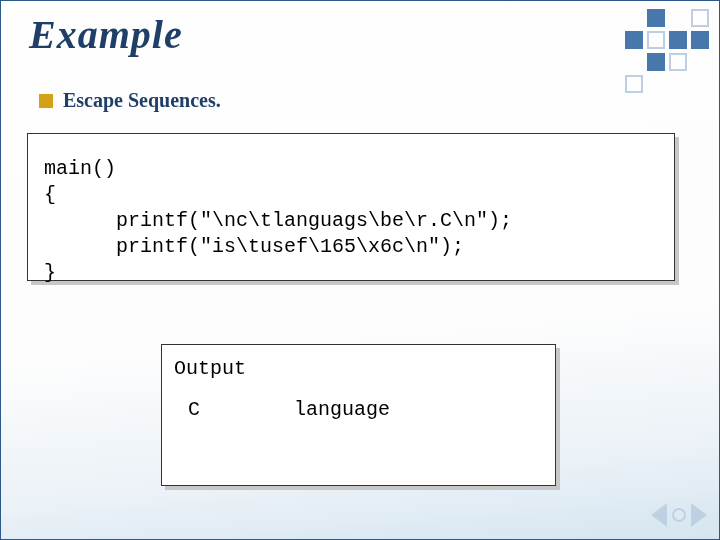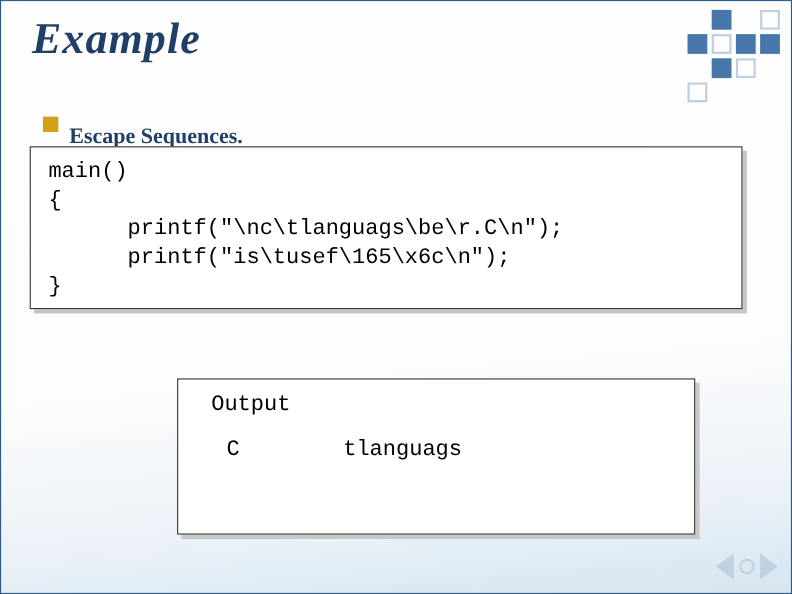--- a/index.html
+++ b/index.html
@@ -47,48 +47,47 @@
   .bullet {
     width: 14px;
     height: 14px;
     background: #d4a018;
   }
   .subtitle {
     font-family: "Comic Sans MS", cursive;
     font-weight: bold;
     color: #1f3f66;
     font-size: 20px;
-    margin-top: 24px;
   }
   .codebox {
     position: absolute;
     top: 132px;
     left: 26px;
     width: 648px;
     height: 148px;
     background: #fff;
     border: 1.5px solid #333;
     box-shadow: 4px 4px 0 #c7c7c7;
-    padding: 10px 16px;
+    padding: 22px 16px;
     font-family: "Courier New", monospace;
     font-size: 20px;
     line-height: 1.3;
     color: #000;
   }
   .codebox pre { font-family: inherit; white-space: pre; }
   .outbox {
     position: absolute;
     top: 343px;
     left: 160px;
-    width: 471px;
+    width: 395px;
     height: 142px;
     background: #fff;
     border: 1.5px solid #333;
     box-shadow: 4px 4px 0 #c7c7c7;
-    padding: 10px 30px;
+    padding: 10px 12px;
     font-family: "Courier New", monospace;
     font-size: 20px;
     line-height: 1.35;
     color: #000;
   }
   .out-label { margin-bottom: 14px; }
   .out-row { display: flex; }
   .col1 { width: 120px; padding-left: 14px; }
   .col2 { }
   .arrows {
@@ -132,21 +131,21 @@
 <pre>{</pre>
 <pre>      printf("\nc\tlanguags\be\r.C\n");</pre>
 <pre>      printf("is\tusef\165\x6c\n");</pre>
 <pre>}</pre>
 </div>
 
 <div class="outbox">
   <div class="out-label">Output</div>
   <div class="out-row">
     <span class="col1">C</span>
-    <span class="col2">tlanguags</span>
+    <span class="col2">language</span>
   </div>
 </div>
 
 <svg class="arrows" width="60" height="28">
   <polygon points="2,14 18,2 18,26" fill="#8aa7c2"></polygon>
   <polygon points="58,14 42,2 42,26" fill="#8aa7c2"></polygon>
   <circle cx="30" cy="14" r="6" fill="none" stroke="#8aa7c2" stroke-width="2"></circle>
 </svg>
 
 </body></html>

